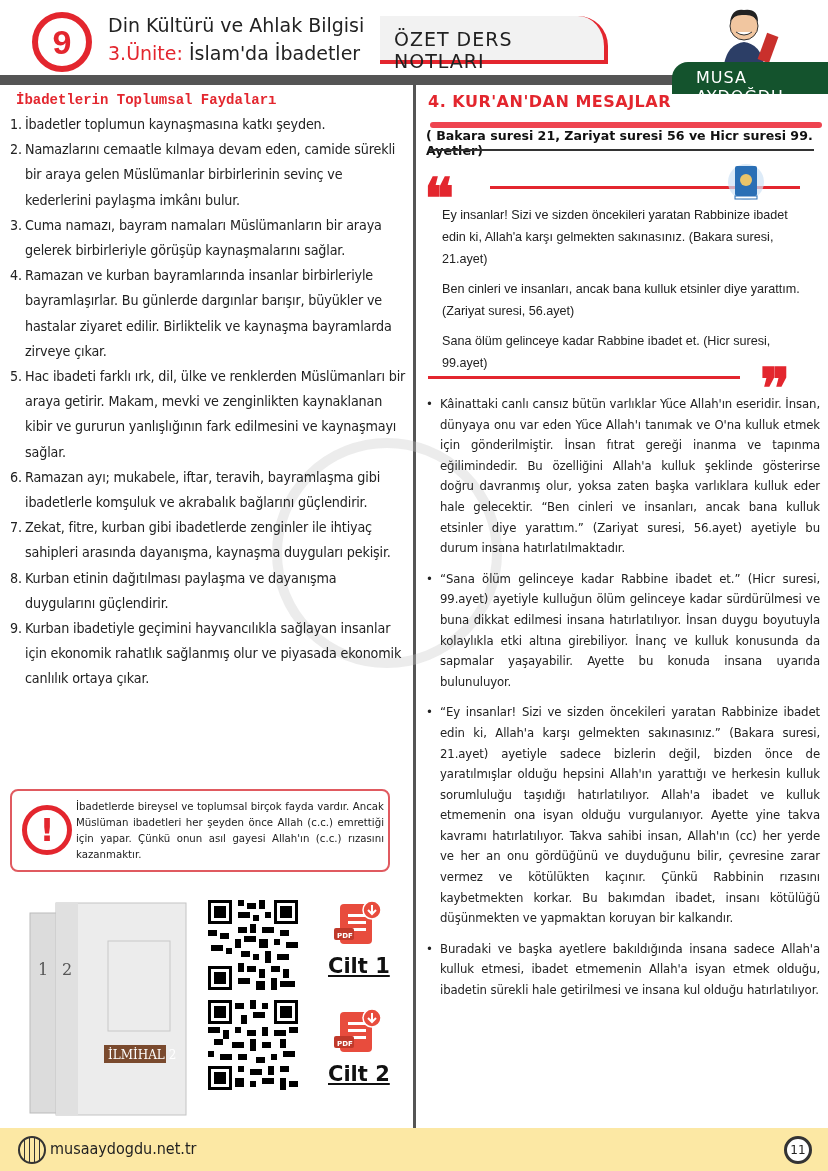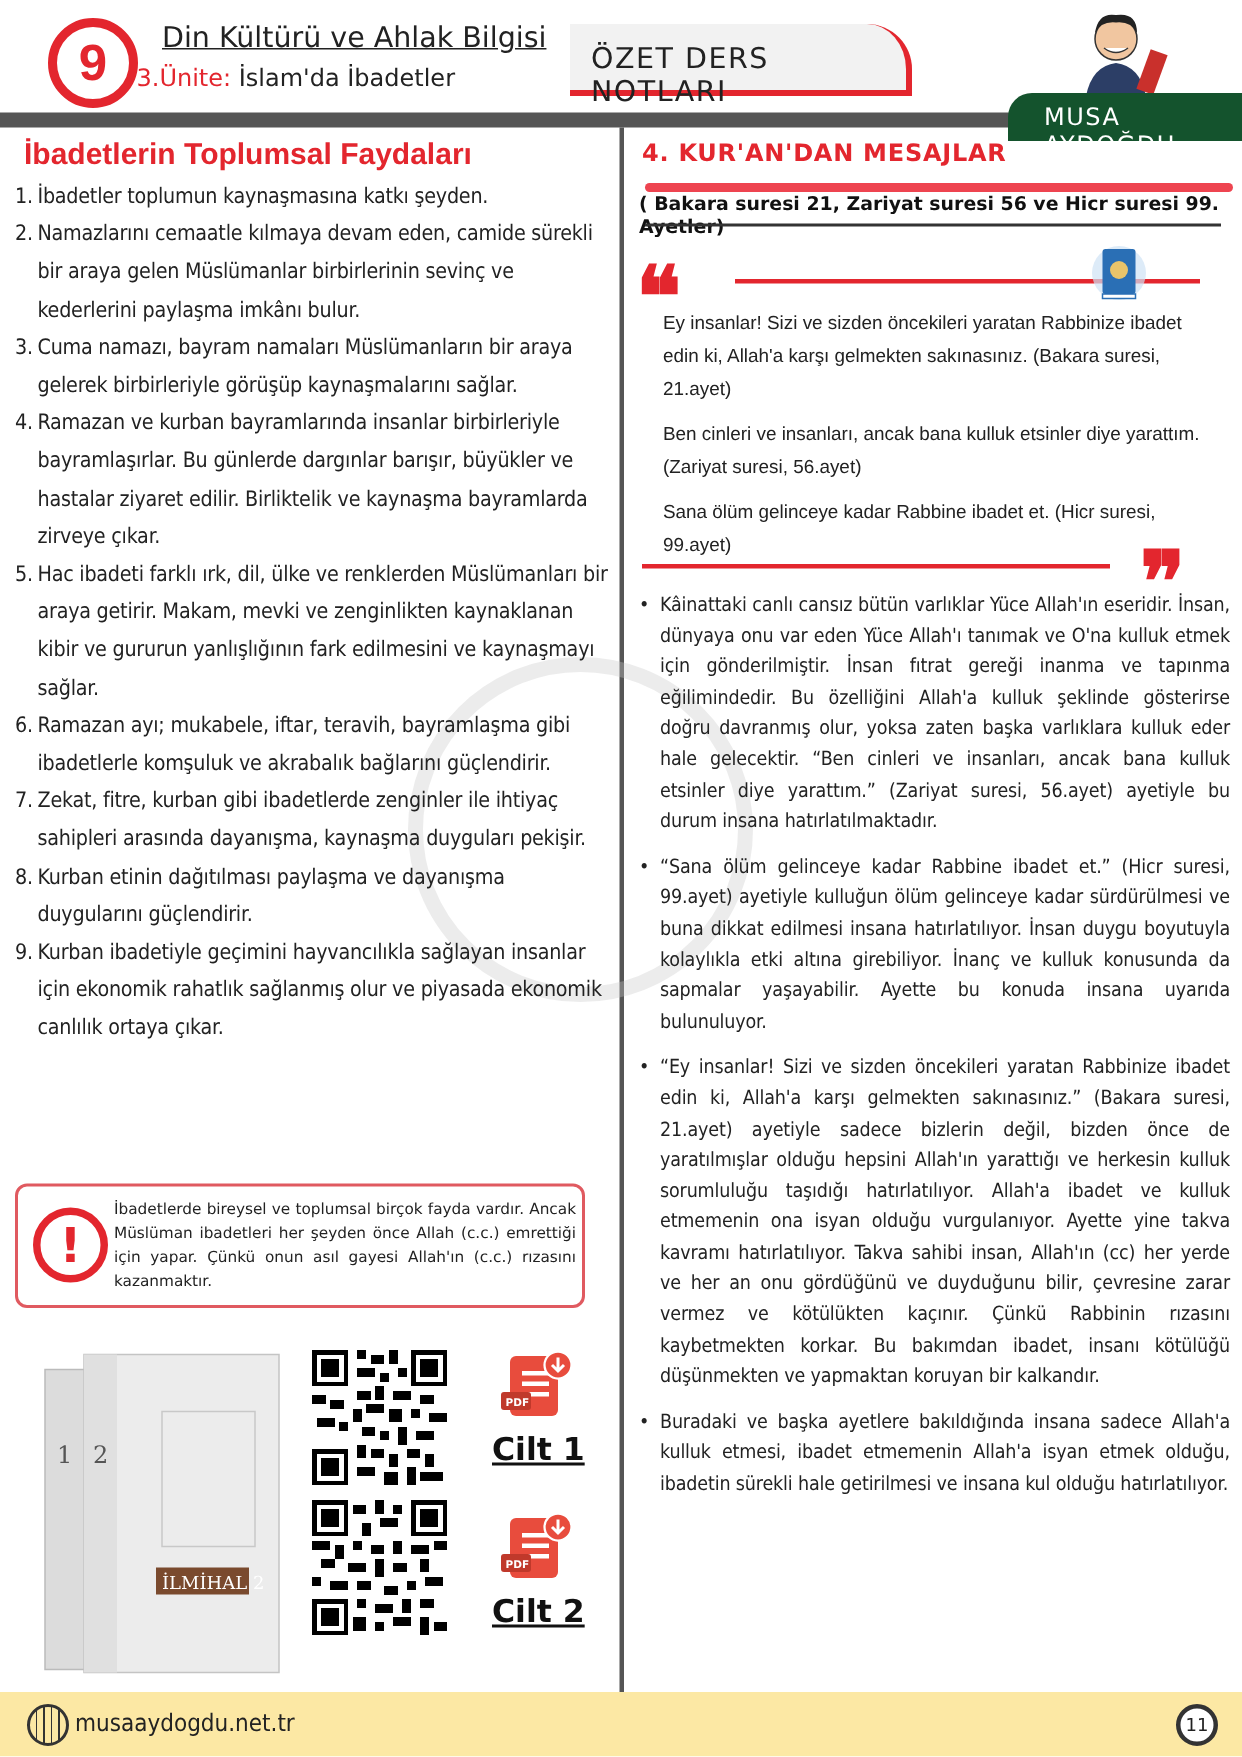--- a/index.html
+++ b/index.html
@@ -2,36 +2,36 @@
 <html><head>
 <meta charset="utf-8">
 <style>
   * { box-sizing: border-box; margin: 0; padding: 0; }
   html, body { width: 828px; height: 1171px; background: #fff; overflow: hidden; }
   body { position: relative; font-family: "DejaVu Sans", sans-serif; color: #222; }
 
   
   .hdr { position: absolute; left: 0; top: 0; width: 828px; height: 84px; }
   .unit-badge { position: absolute; left: 32px; top: 12px; width: 60px; height: 60px; border: 6px solid #e3262e; border-radius: 50%; display: flex; align-items: center; justify-content: center; color: #e3262e; font-weight: bold; font-size: 34px; font-family: "Liberation Sans", sans-serif; }
-  .hdr-title { position: absolute; left: 108px; top: 14px; font-size: 19px; color: #222; font-family: "DejaVu Sans", sans-serif; letter-spacing: 0px; text-decoration: underline; }
-  .hdr-sub { position: absolute; left: 91px; top: 42px; font-size: 16px; color: #222; }
+  .hdr-title { position: absolute; left: 108px; top: 14px; font-size: 19px; color: #222; font-family: "DejaVu Sans", sans-serif; letter-spacing: 0px; }
+  .hdr-sub { position: absolute; left: 108px; top: 42px; font-size: 19px; color: #222; }
   .hdr-sub .red { color: #e3262e; }
   .ozet { position: absolute; left: 380px; top: 16px; width: 228px; height: 48px; background: #f2f2f2; border-radius: 0 30px 0 0; border-bottom: 4px solid #e3262e; border-right: 4px solid #e3262e; }
   .ozet span { position: absolute; left: 14px; top: 12px; font-size: 19px; letter-spacing: 1px; color: #222; }
   .bar { position: absolute; left: 0; top: 75px; width: 828px; height: 10px; background: #555; }
   .author-tab { position: absolute; left: 672px; top: 62px; width: 156px; height: 32px; background: #14532d; border-radius: 16px 0 0 0; }
   .author-tab span { position: absolute; left: 24px; top: 6px; color: #fff; font-size: 16px; letter-spacing: 1px; }
   .avatar { position: absolute; left: 718px; top: 4px; width: 62px; height: 60px; }
 
   
   .vdiv { position: absolute; left: 413px; top: 85px; width: 3px; height: 1043px; background: #555; }
   .left { position: absolute; left: 10px; top: 92px; width: 396px; }
   .right { position: absolute; left: 424px; top: 92px; width: 396px; }
 
-  .sec-title { color: #e3262e; font-weight: bold; font-size: 20px; font-family: Liberation Sans, sans-serif; margin-left: 6px; }
+  .sec-title { color: #e3262e; font-weight: bold; font-size: 14px; font-family: Liberation Mono, monospace; margin-left: 6px; }
   ol.benefits { list-style: none; margin-top: 4px; }
   ol.benefits li { position: relative; padding-left: 15px; font-size: 14.2px; line-height: 25.2px; color: #222; font-family: "DejaVu Sans Condensed", "DejaVu Sans", sans-serif; letter-spacing: -0.15px; }
   ol.benefits li .num { position: absolute; left: 0; top: 0; }
 
   .warn { position: absolute; left: 10px; top: 789px; width: 380px; height: 83px; border: 2px solid #e05a60; border-radius: 8px; background: #fff; }
   .warn-icon { position: absolute; left: 10px; top: 14px; width: 50px; height: 50px; border: 5px solid #e3262e; border-radius: 50%; display:flex; align-items:center; justify-content:center; color:#e3262e; font-weight:bold; font-size: 32px; }
   .warn-text { position: absolute; left: 64px; top: 8px; width: 308px; font-size: 10.2px; line-height: 16px; text-align: justify; color: #222; }
 
   .books { position: absolute; left: 28px; top: 895px; width: 160px; height: 225px; }
   .qr { position: absolute; width: 90px; height: 90px; background: #fff; }

